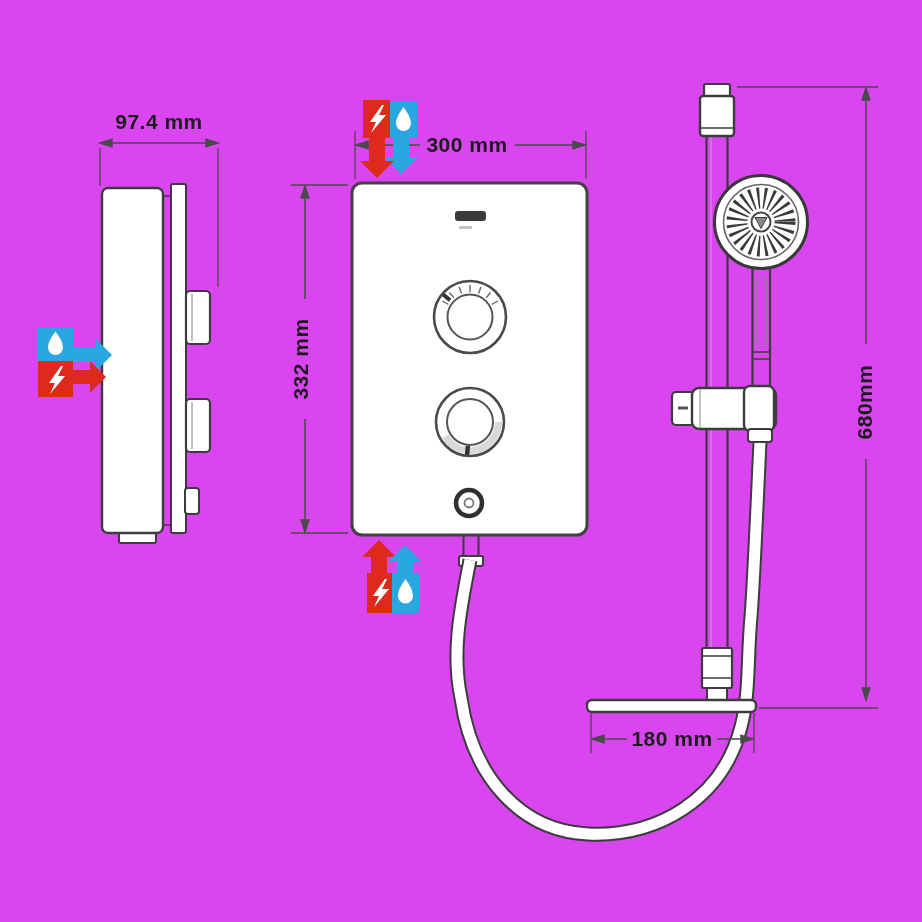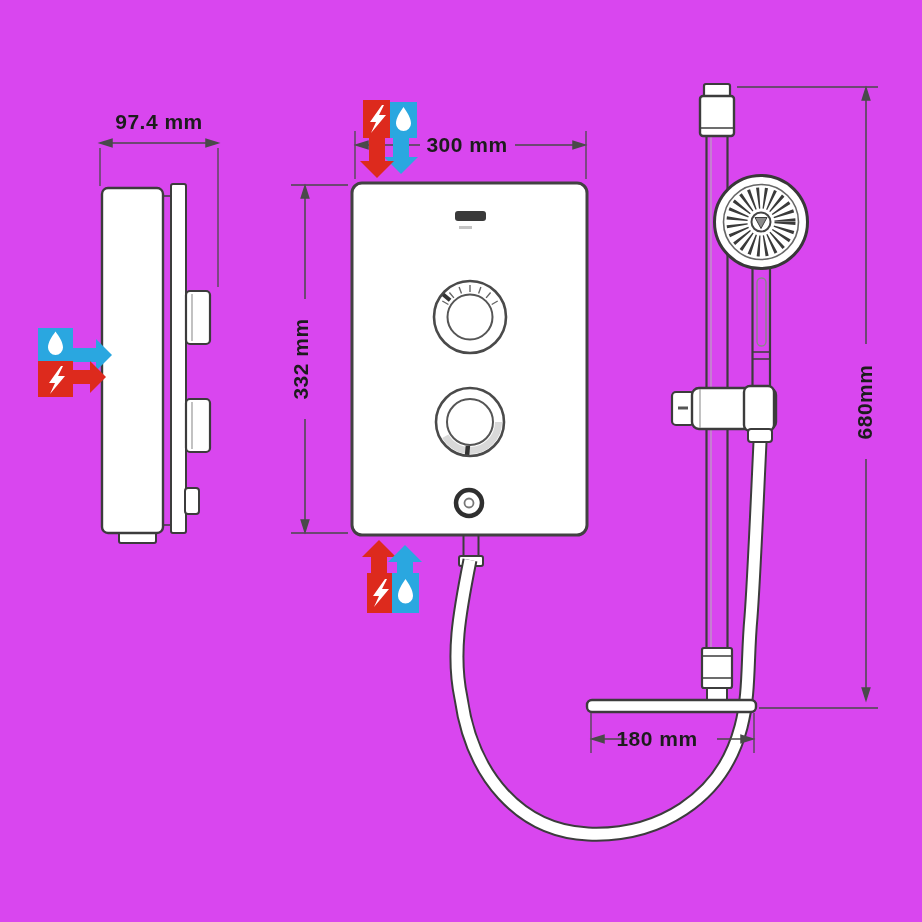--- a/index.html
+++ b/index.html
@@ -177,15 +177,15 @@
 </svg>
 
 <div class="dim-label" style="left:100px;top:110px;width:118px;">97.4 mm</div>
 
 <div class="dim-label" style="left:417px;top:133px;width:100px;">300 mm</div>
 
 <div class="dim-label rot" style="left:252px;top:346px;width:100px;height:26px;">332 mm</div>
 
 <div class="dim-label rot" style="left:816px;top:389px;width:100px;height:26px;">680mm</div>
 
-<div class="dim-label" style="left:607px;top:727px;width:100px;">180 mm</div>
+<div class="dim-label" style="left:622px;top:727px;width:100px;">180 mm</div>
 
 </div>
 
 </body></html>

